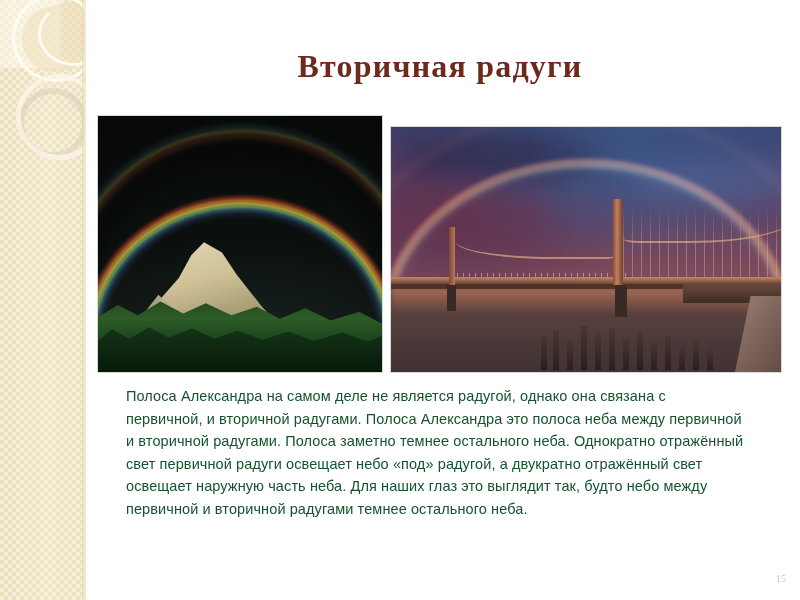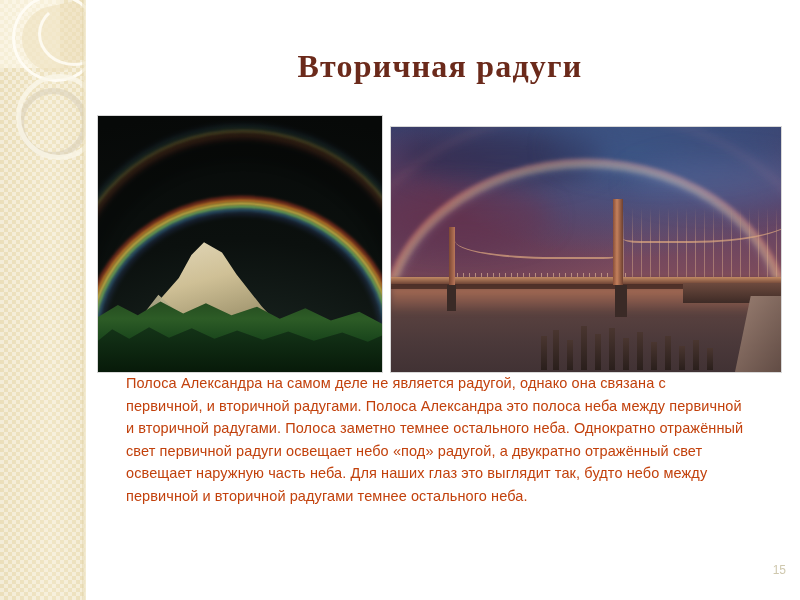--- a/index.html
+++ b/index.html
@@ -303,37 +303,37 @@
   .R-far-city {
     position:absolute; left:60px; top:146px; width:180px; height:6px;
     background: repeating-linear-gradient(to right, rgba(255,214,170,0.5) 0 1px, rgba(0,0,0,0) 1px 6px);
     filter: blur(0.6px);
   }
 
   
   .body-text {
     position: absolute;
     left: 126px;
-    top: 372px;
+    top: 385px;
     width: 620px;
     font-family: "Liberation Sans", sans-serif;
     font-size: 14.5px;
     line-height: 22.6px;
-    color: #c2410c;
+    color: #14532d;
     letter-spacing: 0.1px;
     text-align: left;
   }
 
   
   .page-number {
     position: absolute;
     right: 14px;
-    bottom: 23px;
-    font-family: Liberation Sans, sans-serif;
-    font-size: 12px;
+    bottom: 16px;
+    font-family: Liberation Serif, serif;
+    font-size: 10px;
     color: #cfc8ae;
   }
 </style>
 </head>
 <body>
 
 <div class="sidebar">
   <div class="sidebar-texture"></div>
   <div class="sidebar-toprect"></div>
   <div class="blob-a"></div>

